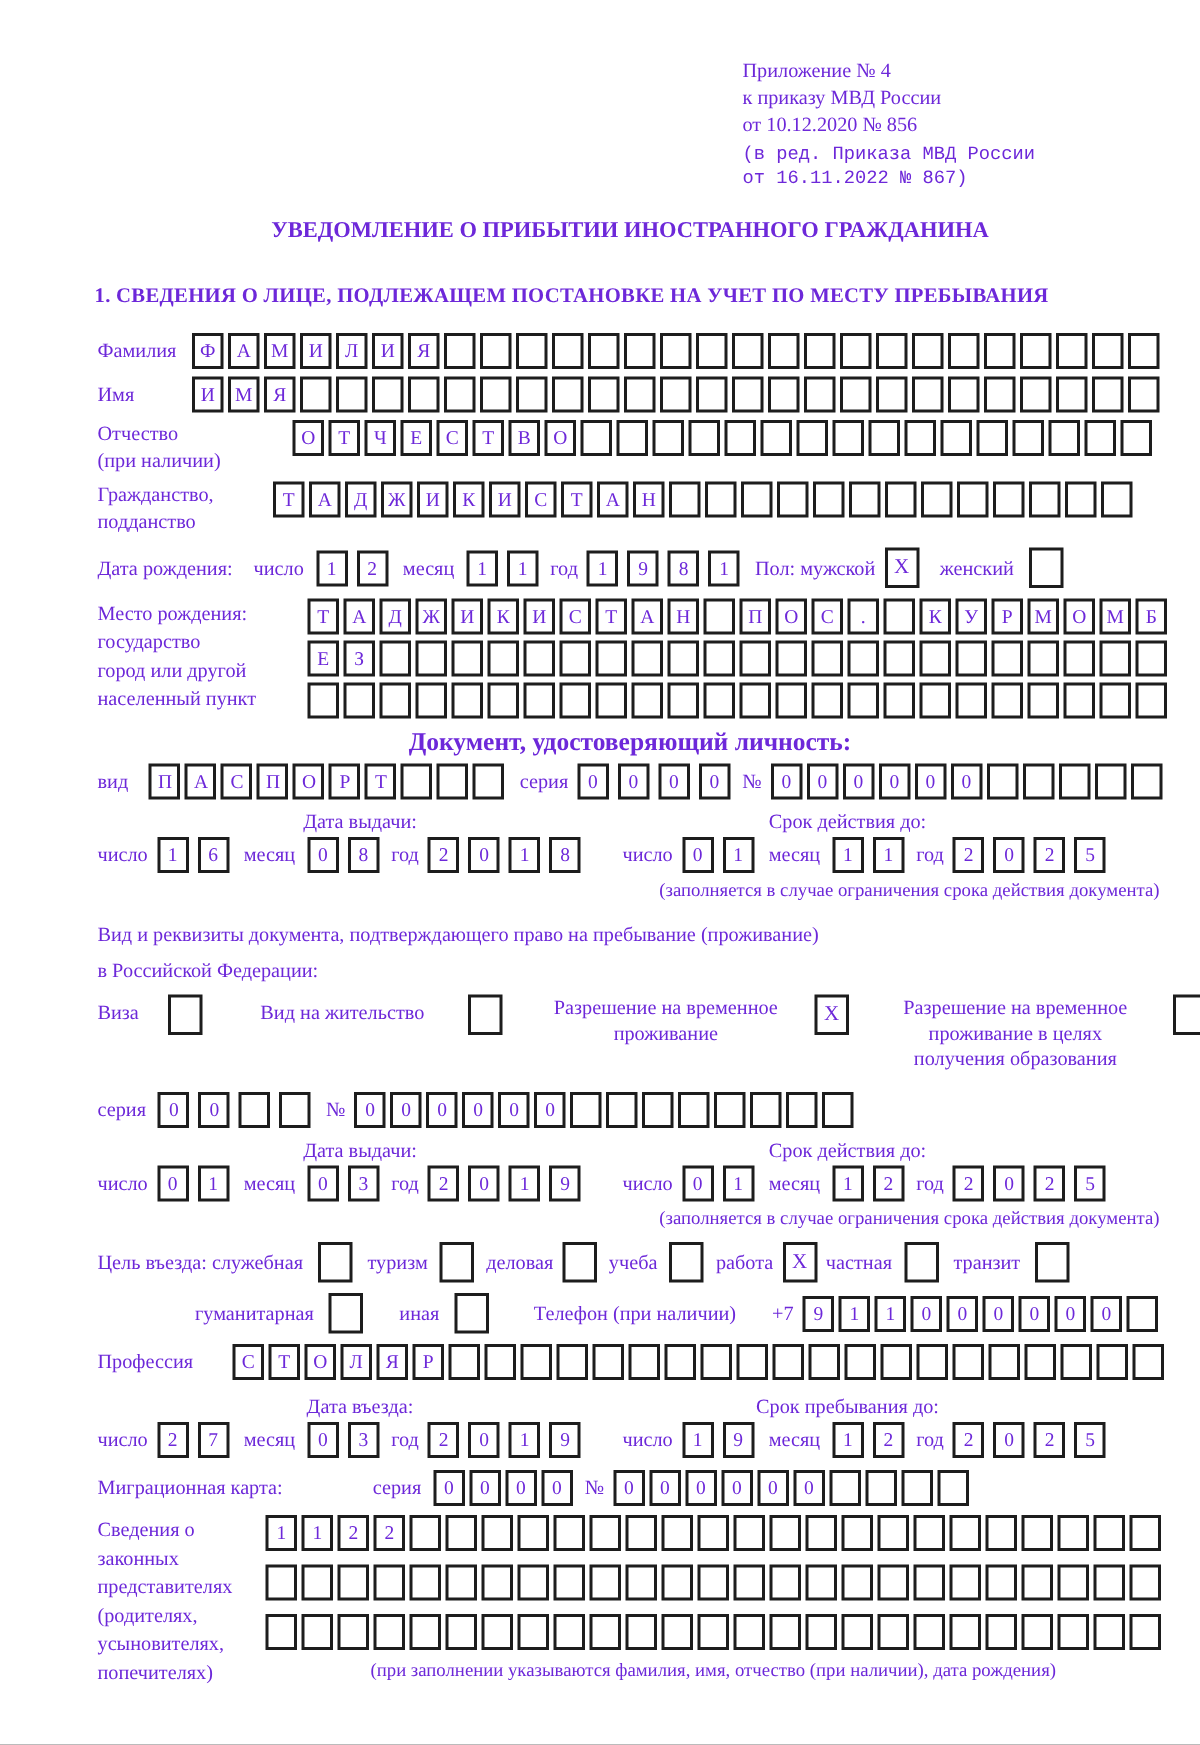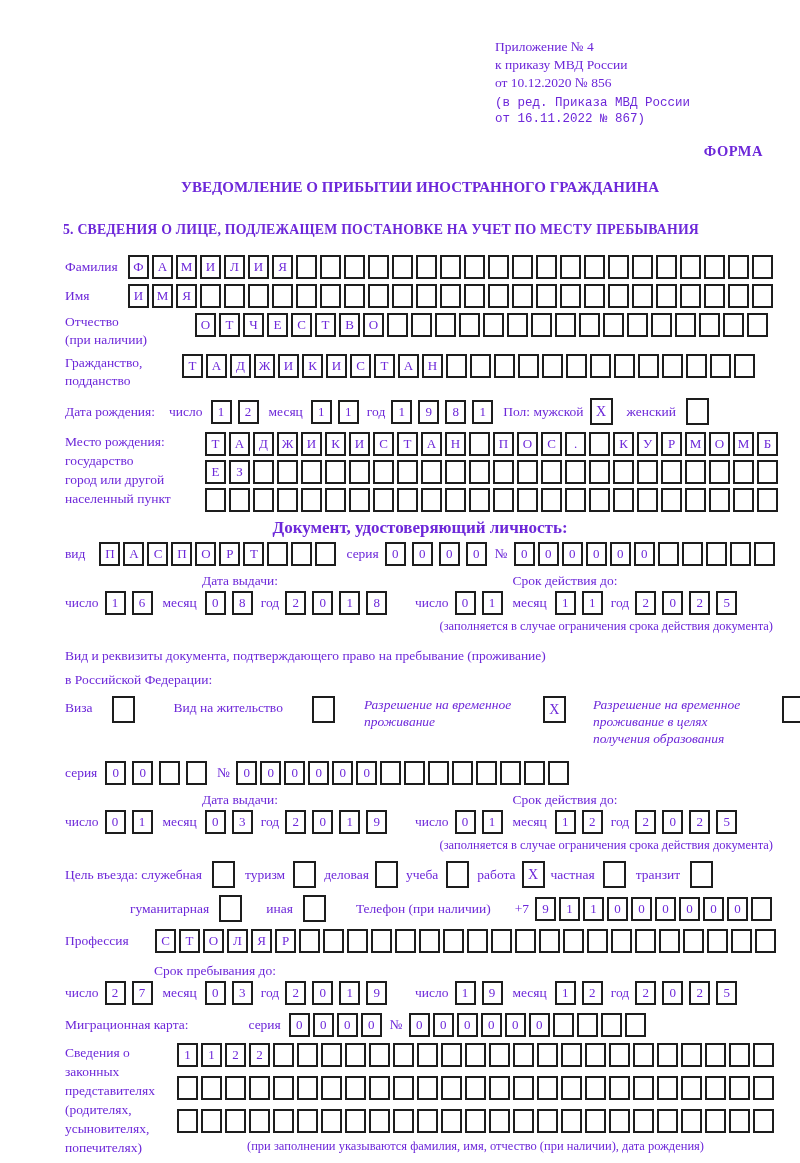--- a/index.html
+++ b/index.html
@@ -24,46 +24,45 @@
   .cb .cell{width:19px;height:23px;line-height:23px;font-size:14px;}
   .w63{width:63px;} .w130{width:130px;} .w117{width:117px;} .w140{width:140px;} .w90{width:90px;} .w112{width:112px;}
   .center-head{font-weight:bold;text-align:center;margin-top:6px;font-size:17px;}
   .cap-row{display:flex;margin-top:7px;font-size:13.5px;}
   .cap-l{width:350px;text-align:center;}
   .cap-r{width:300px;text-align:center;}
   .half{display:flex;align-items:center;}
   .half-l{width:350px;}
   .note{font-size:12.5px;text-align:right;margin-top:4px;margin-right:2px;}
   .mt8{margin-top:8px;} .mt10{margin-top:10px;}
-  .ck-txt{text-align:left;line-height:17px;flex:none;font-style:italic;}
+  .ck-txt{text-align:center;line-height:17px;flex:none;}
   .rep-note{font-size:12.5px;margin-top:6px;text-align:center;}
   .ml6{margin-left:6px;} .ml8{margin-left:8px;} .ml10{margin-left:10px;} .ml14{margin-left:14px;} .ml24{margin-left:24px;}
 </style>
 </head>
 <body>
 
 <div class="page">
 
   <div class="hdr">
     <div>Приложение № 4</div>
     <div>к приказу МВД России</div>
     <div>от 10.12.2020 № 856</div>
     <div class="amend">
       <div>(в ред. Приказа МВД России</div>
       <div>от 16.11.2022 № 867)</div>
     </div>
   </div>
 
-  <div class="forma">ФОРМА</div>
 
   <div class="title">
     <div>УВЕДОМЛЕНИЕ О ПРИБЫТИИ ИНОСТРАННОГО ГРАЖДАНИНА</div>
   </div>
 
-  <div class="sec1">5. СВЕДЕНИЯ О ЛИЦЕ, ПОДЛЕЖАЩЕМ ПОСТАНОВКЕ НА УЧЕТ ПО МЕСТУ ПРЕБЫВАНИЯ</div>
+  <div class="sec1">1. СВЕДЕНИЯ О ЛИЦЕ, ПОДЛЕЖАЩЕМ ПОСТАНОВКЕ НА УЧЕТ ПО МЕСТУ ПРЕБЫВАНИЯ</div>
 
   <div class="row" style="margin-top:17px;">
     <span class="lbl w63">Фамилия</span>
     <span class="cells">
         <span class="cell">Ф</span>
         <span class="cell">А</span>
         <span class="cell">М</span>
         <span class="cell">И</span>
         <span class="cell">Л</span>
         <span class="cell">И</span>
@@ -576,20 +575,21 @@
         <span class="cell"></span>
         <span class="cell"></span>
         <span class="cell"></span>
         <span class="cell"></span>
         <span class="cell"></span>
         <span class="cell"></span>
       </span>
   </div>
 
   <div class="cap-row" style="margin-top:10px;">
+    <div class="cap-l">Дата въезда:</div>
     <div class="cap-r">Срок пребывания до:</div>
   </div>
 
   <div class="row" style="align-items:center;margin-top:2px;">
     <span class="half half-l">
       <span class="lbl">число</span>
       <span class="cells sp ml6">
           <span class="cell">2</span>
           <span class="cell">7</span>
         </span>

